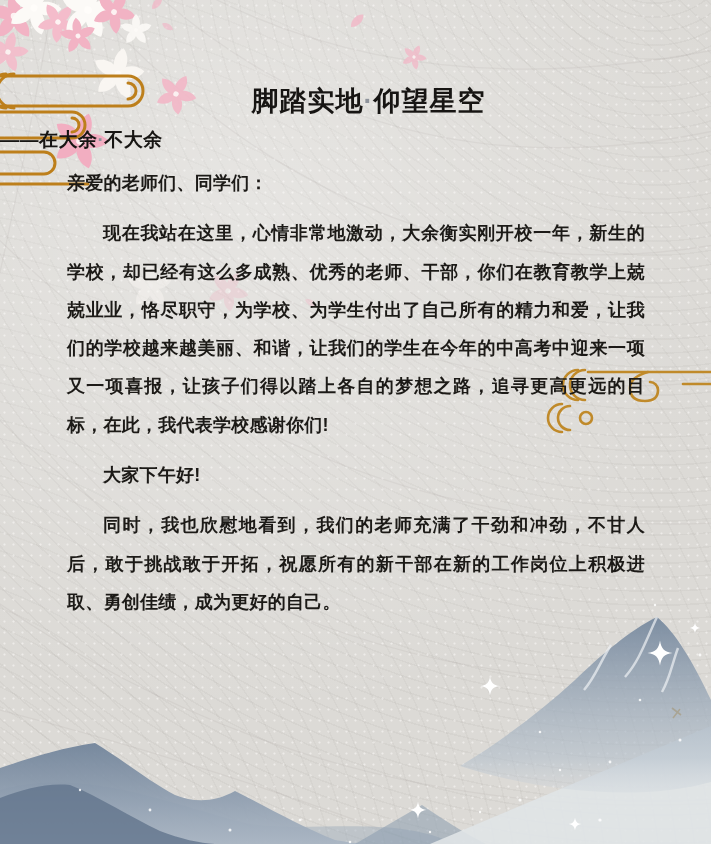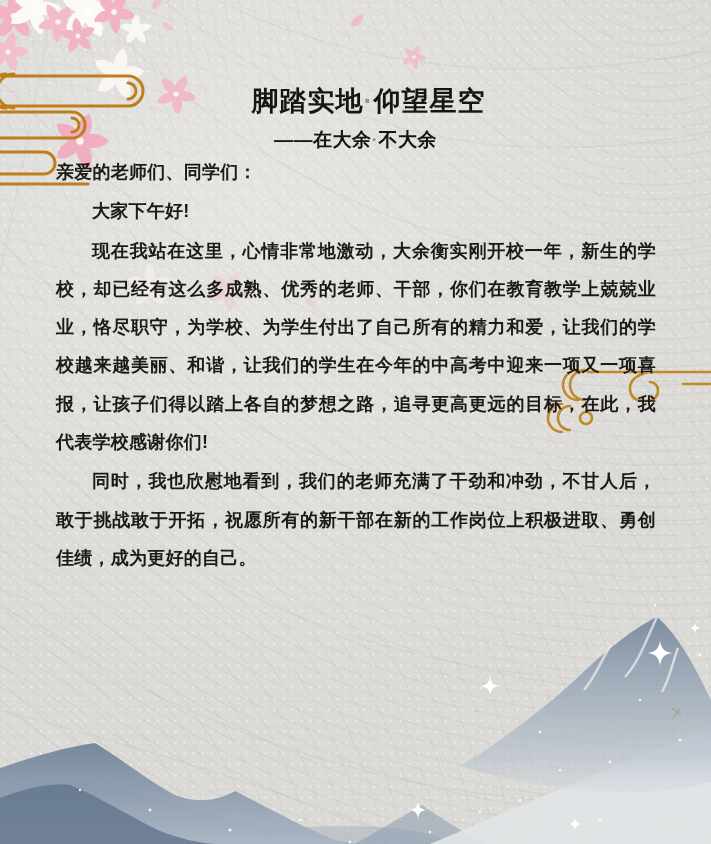--- a/index.html
+++ b/index.html
@@ -21,30 +21,30 @@
     color:#1c1a17;
   }
   .decor{position:absolute;inset:0;width:711px;height:844px;z-index:1;}
   .title{
     position:absolute;top:70px;left:0;width:711px;z-index:2;
     text-align:center;font-size:27px;font-weight:bold;letter-spacing:1px;
     color:#171513;margin:13px;
   }
   .subtitle{
     position:absolute;top:127px;left:0;width:711px;z-index:2;
-    text-align:center;font-size:19px;font-weight:bold;letter-spacing:0.5px;
+    font-size:19px;font-weight:bold;letter-spacing:0.5px;
     color:#171513;
   }
   .dot{color:#8e939b;font-weight:bold;}
   .body-text{
     position:absolute;top:152px;left:55px;width:602px;z-index:2;
     font-size:18px;font-weight:bold;line-height:38.3px;letter-spacing:0.25px;
     text-align:justify;color:#1c1a17;
   }
-  .body-text p{margin:1px;text-indent:2em;}
+  .body-text p{margin:12px;text-indent:2em;}
   .body-text p.salutation{text-indent:0;}
 </style>
 </head>
 <body>
 
 <div class="page">
 
   <svg class="decor" viewBox="0 0 711 844" aria-hidden="true">
     <defs>
       <g id="blossom">
@@ -163,18 +163,18 @@
       </g>
     </g>
   </svg>
 
   <h1 class="title"><span>脚踏实地</span><span class="dot">·</span><span>仰望星空</span></h1>
 
   <div class="subtitle"><span>——在大余</span><span class="dot">·</span><span>不大余</span></div>
 
   <div class="body-text">
     <p class="salutation">亲爱的老师们、同学们：</p>
+    <p>现在我站在这里，心情非常地激动，大余衡实刚开校一年，新生的学校，却已经有这么多成熟、优秀的老师、干部，你们在教育教学上兢兢业业，恪尽职守，为学校、为学生付出了自己所有的精力和爱，让我们的学校越来越美丽、和谐，让我们的学生在今年的中高考中迎来一项又一项喜报，让孩子们得以踏上各自的梦想之路，追寻更高更远的目标，在此，我代表学校感谢你们!</p>
     <p>大家下午好!</p>
-    <p>现在我站在这里，心情非常地激动，大余衡实刚开校一年，新生的学校，却已经有这么多成熟、优秀的老师、干部，你们在教育教学上兢兢业业，恪尽职守，为学校、为学生付出了自己所有的精力和爱，让我们的学校越来越美丽、和谐，让我们的学生在今年的中高考中迎来一项又一项喜报，让孩子们得以踏上各自的梦想之路，追寻更高更远的目标，在此，我代表学校感谢你们!</p>
     <p>同时，我也欣慰地看到，我们的老师充满了干劲和冲劲，不甘人后，敢于挑战敢于开拓，祝愿所有的新干部在新的工作岗位上积极进取、勇创佳绩，成为更好的自己。</p>
   </div>
 
 </div>
 
 </body></html>

